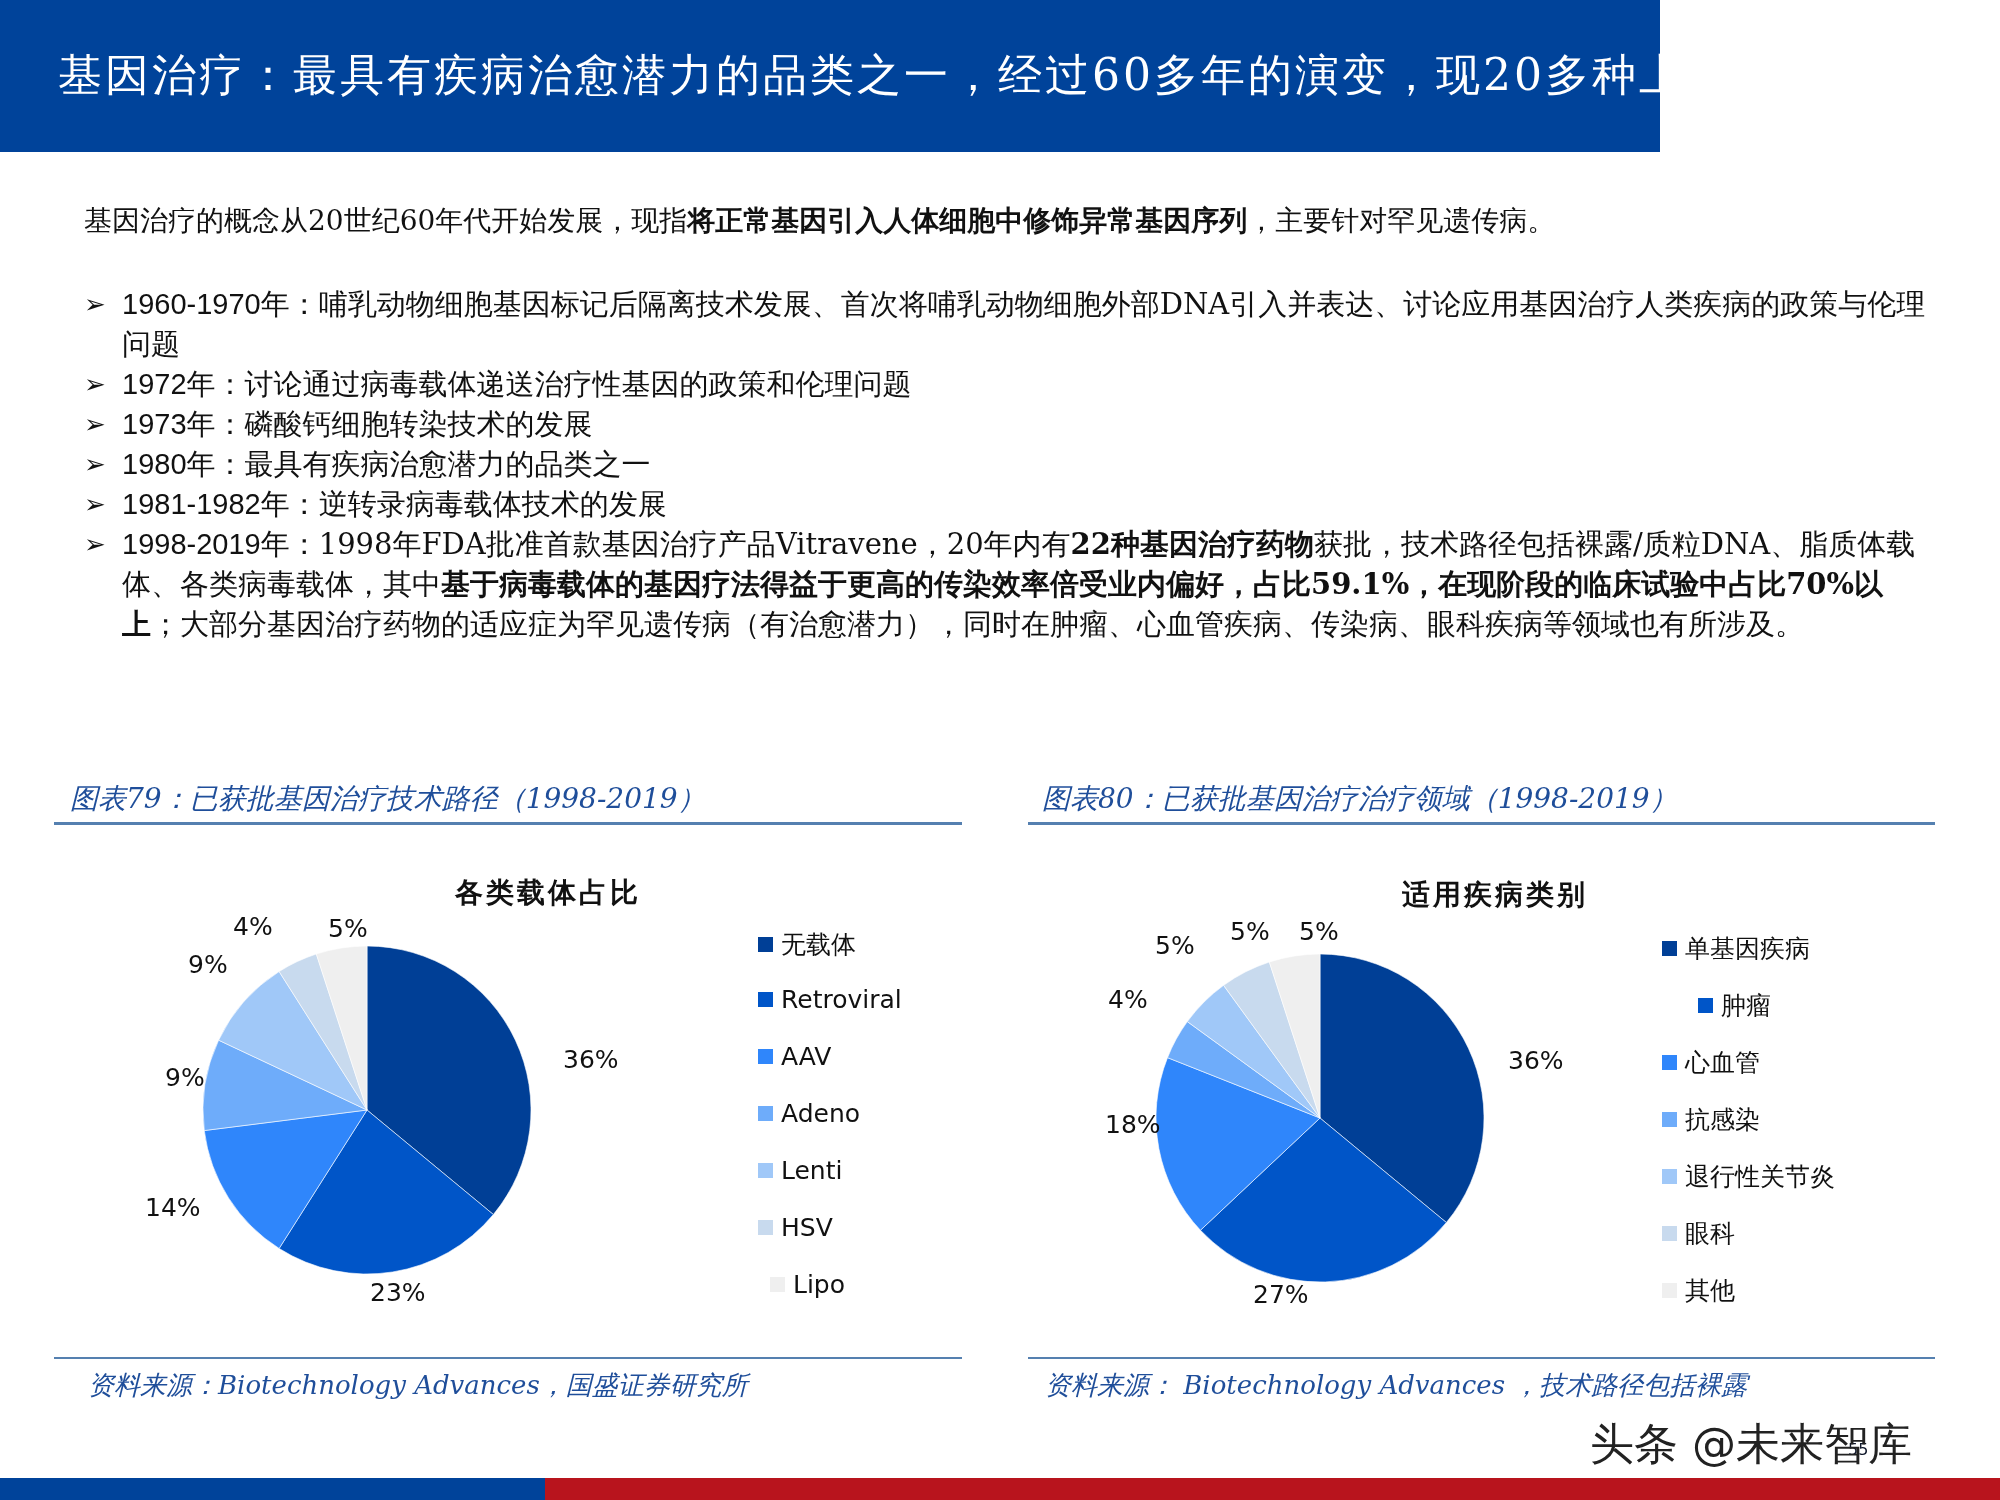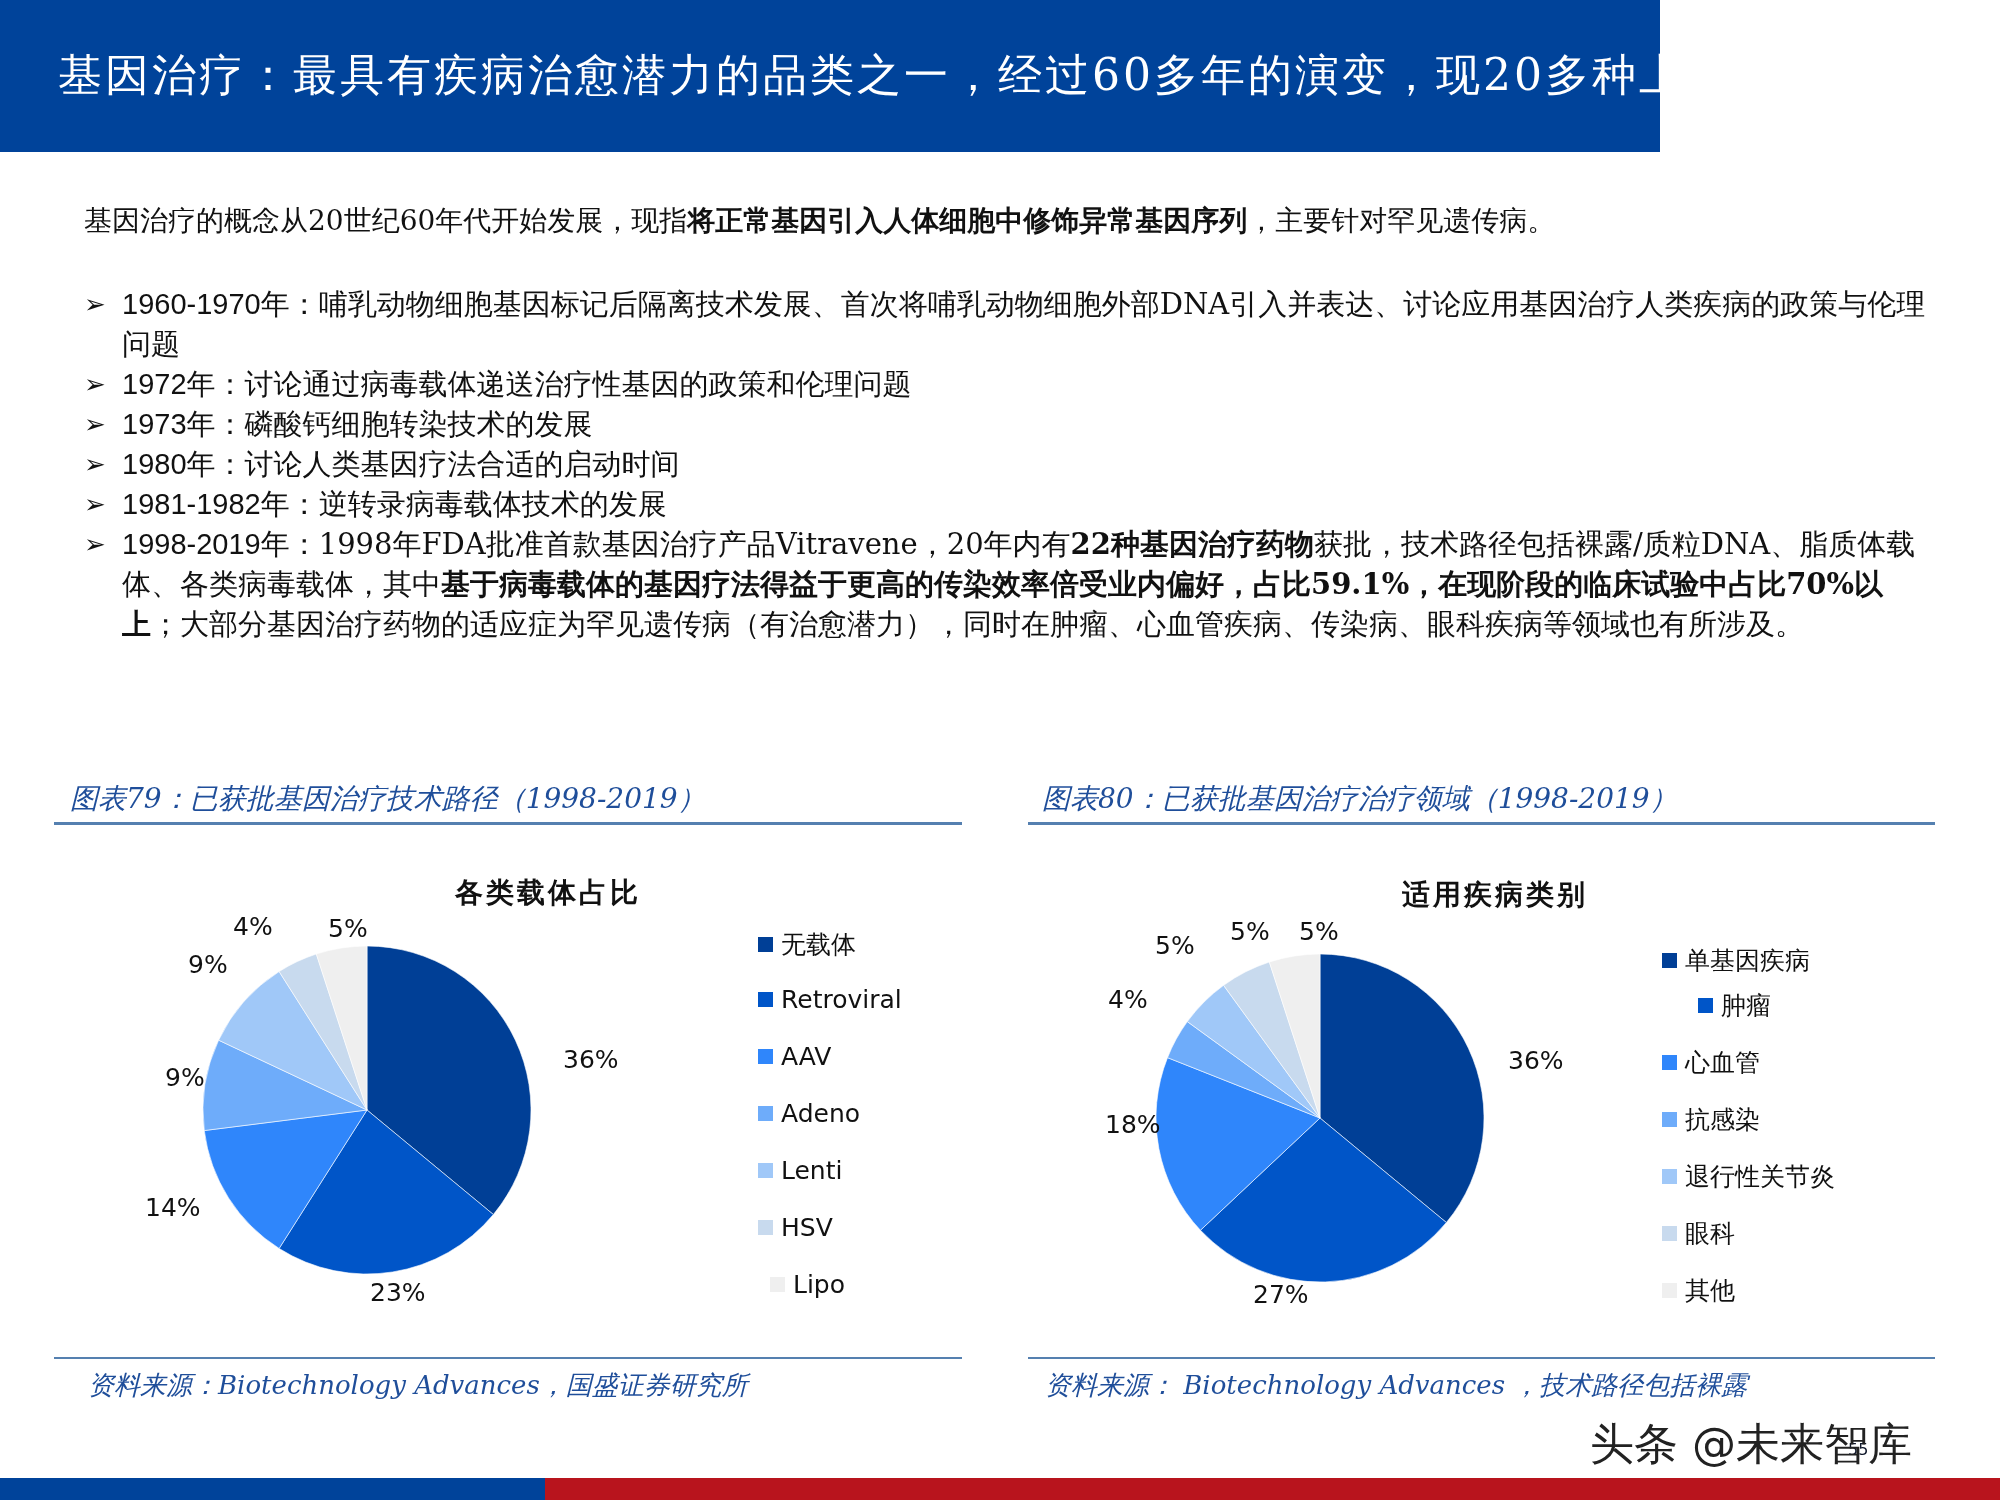--- a/index.html
+++ b/index.html
@@ -57,21 +57,21 @@
   <div class="bullet">
     <span class="arrow">➢</span>
     <span class="lat">1972年</span><span>：讨论通过病毒载体递送治疗性基因的政策和伦理问题</span>
   </div>
   <div class="bullet">
     <span class="arrow">➢</span>
     <span class="lat">1973年</span><span>：磷酸钙细胞转染技术的发展</span>
   </div>
   <div class="bullet">
     <span class="arrow">➢</span>
-    <span class="lat">1980年</span><span>：讨论人类基因疗法合适的启动时间</span>
+    <span class="lat">1980年</span><span>：最具有疾病治愈潜力的品类之一</span>
   </div>
   <div class="bullet">
     <span class="arrow">➢</span>
     <span class="lat">1981-1982年</span><span>：逆转录病毒载体技术的发展</span>
   </div>
   <div class="bullet">
     <span class="arrow">➢</span>
     <span class="lat">1998-2019年</span><span>：1998年FDA批准首款基因治疗产品Vitravene，20年内有</span><b>22种基因治疗药物</b><span>获批，技术路径包括裸露/质粒DNA、脂质体载体、各类病毒载体，其中</span><b>基于病毒载体的基因疗法得益于更高的传染效率倍受业内偏好，占比59.1%，在现阶段的临床试验中占比70%以上</b><span>；大部分基因治疗药物的适应症为罕见遗传病（有治愈潜力），同时在肿瘤、心血管疾病、传染病、眼科疾病等领域也有所涉及。</span>
   </div>
 </div>
@@ -150,21 +150,21 @@
 
 <div class="pct" style="left:1508px; top:1046px;">36%</div>
 <div class="pct" style="left:1253px; top:1280px;">27%</div>
 <div class="pct" style="left:1105px; top:1110px;">18%</div>
 <div class="pct" style="left:1108px; top:985px;">4%</div>
 <div class="pct" style="left:1155px; top:931px;">5%</div>
 <div class="pct" style="left:1230px; top:917px;">5%</div>
 <div class="pct" style="left:1299px; top:917px;">5%</div>
 
 <div class="legend" style="left:1662px; top:932px;">
-  <div class="legend-item" style="top:12px;">
+  <div class="legend-item" style="top:0px;">
       <span class="legend-swatch" style="background:#003f96"></span>
       <span>单基因疾病</span>
     </div>
   <div class="legend-item" style="top:57px;padding-left:36px;">
       <span class="legend-swatch" style="background:#0055c8"></span>
       <span>肿瘤</span>
     </div>
   <div class="legend-item" style="top:114px;">
       <span class="legend-swatch" style="background:#2f86fb"></span>
       <span>心血管</span>

